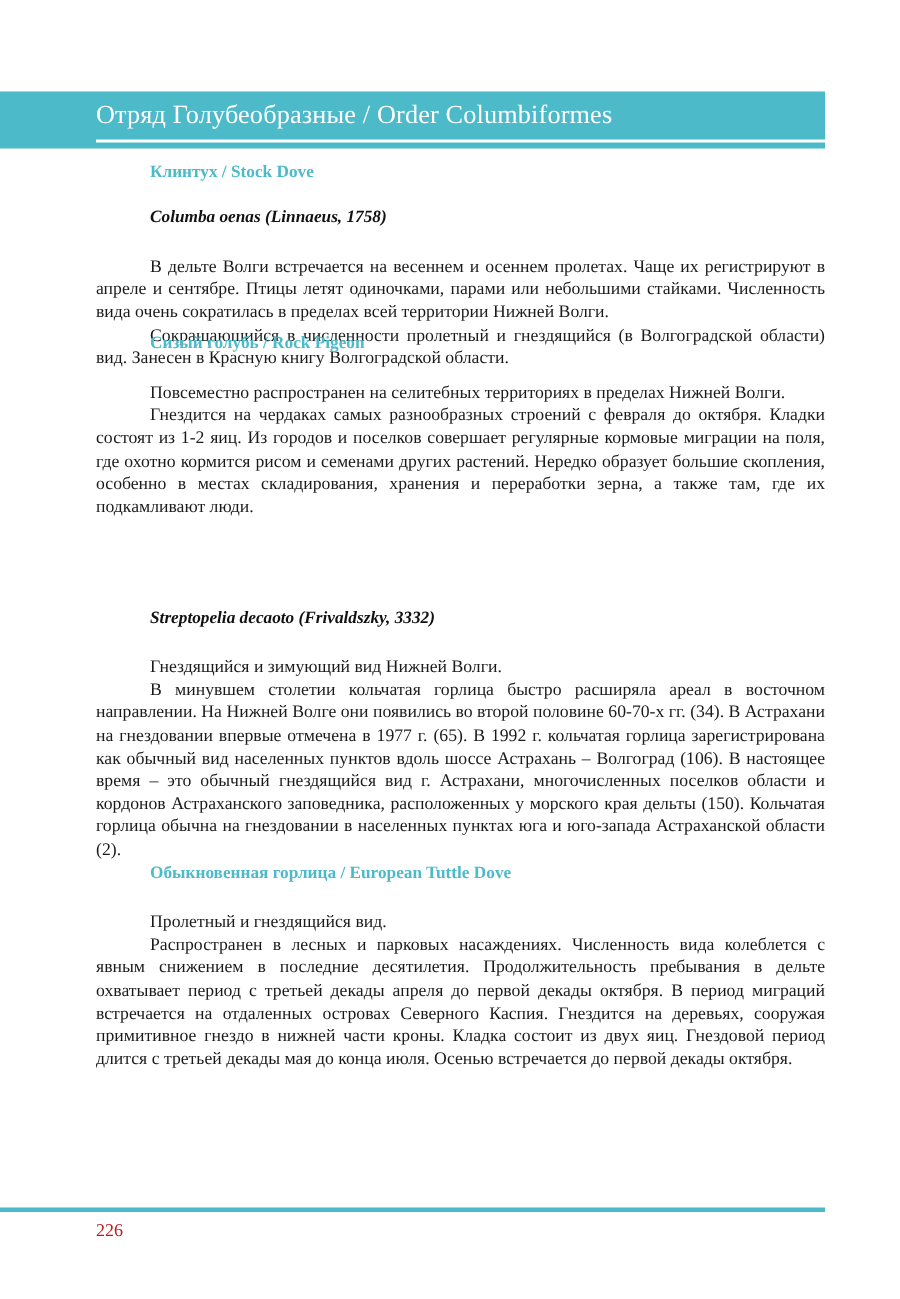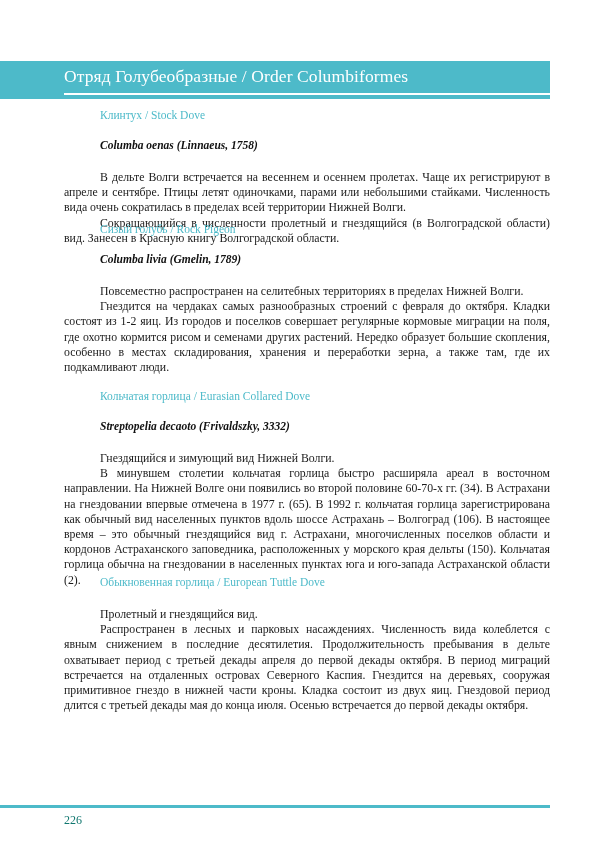--- a/index.html
+++ b/index.html
@@ -46,21 +46,21 @@
       position: absolute;
       left: 64px;
       top: 108px;
       width: 486px;
     }
     .species {
       margin: 0;
     }
     .species-name {
       font-family: "Liberation Serif", "DejaVu Serif", serif;
-      font-weight: normal;
+      font-weight: bold;
       font-size: 11.5px;
       color: #4dbac9;
       padding-left: 36px;
       line-height: 14px;
       white-space: nowrap;
     }
     .species-latin {
       font-family: "Liberation Serif", "DejaVu Serif", serif;
       font-weight: bold;
       font-style: italic;
@@ -91,21 +91,21 @@
       top: 805px;
       width: 550px;
       height: 3px;
       background: #4dbac9;
     }
     .page-number {
       position: absolute;
       left: 64px;
       top: 813px;
       font-size: 12px;
-      color: #0f766e;
+      color: #b91c1c;
     }
   </style>
 </head>
 <body>
 
 <div class="header-band"></div>
 <div class="header-title">Отряд Голубеобразные / Order Columbiformes</div>
 <div class="header-rule"></div>
 
 <div class="content">
@@ -114,29 +114,27 @@
     <div class="species-name">Клинтух / Stock Dove</div>
     <div class="species-latin">Columba oenas (Linnaeus, 1758)</div>
     <div class="species-body">
       <p class="para">В дельте Волги встречается на весеннем и осеннем пролетах. Чаще их регистрируют в апреле и сентябре. Птицы летят одиночками, парами или небольшими стайками. Численность вида очень сократилась в пределах всей территории Нижней Волги.</p>
       <p class="para">Сокращающийся в численности пролетный и гнездящийся (в Волгоградской области) вид. Занесен в Красную книгу Волгоградской области.</p>
     </div>
   </section>
 
   <section class="species" id="sp2">
     <div class="species-name">Сизый голубь / Rock Pigeon</div>
-    <div class="species-latin">Columba livia (Gmelin, 1789)</div>
     <div class="species-body">
       <p class="para">Повсеместно распространен на селитебных территориях в пределах Нижней Волги.</p>
       <p class="para">Гнездится на чердаках самых разнообразных строений с февраля до октября. Кладки состоят из 1-2 яиц. Из городов и поселков совершает регулярные кормовые миграции на поля, где охотно кормится рисом и семенами других растений. Нередко образует большие скопления, особенно в местах складирования, хранения и переработки зерна, а также там, где их подкамливают люди.</p>
     </div>
   </section>
 
   <section class="species" id="sp3">
-    <div class="species-name">Кольчатая горлица / Eurasian Collared Dove</div>
     <div class="species-latin">Streptopelia decaoto (Frivaldszky, 3332)</div>
     <div class="species-body">
       <p class="para">Гнездящийся и зимующий вид Нижней Волги.</p>
       <p class="para">В минувшем столетии кольчатая горлица быстро расширяла ареал в восточном направлении. На Нижней Волге они появились во второй половине 60-70-х гг. (34). В Астрахани на гнездовании впервые отмечена в 1977 г. (65). В 1992 г. кольчатая горлица зарегистрирована как обычный вид населенных пунктов вдоль шоссе Астрахань – Волгоград (106). В настоящее время – это обычный гнездящийся вид г. Астрахани, многочисленных поселков области и кордонов Астраханского заповедника, расположенных у морского края дельты (150). Кольчатая горлица обычна на гнездовании в населенных пунктах юга и юго-запада Астраханской области (2).</p>
     </div>
   </section>
 
   <section class="species" id="sp4">
     <div class="species-name">Обыкновенная горлица / European Tuttle Dove</div>
     <div class="species-body">

